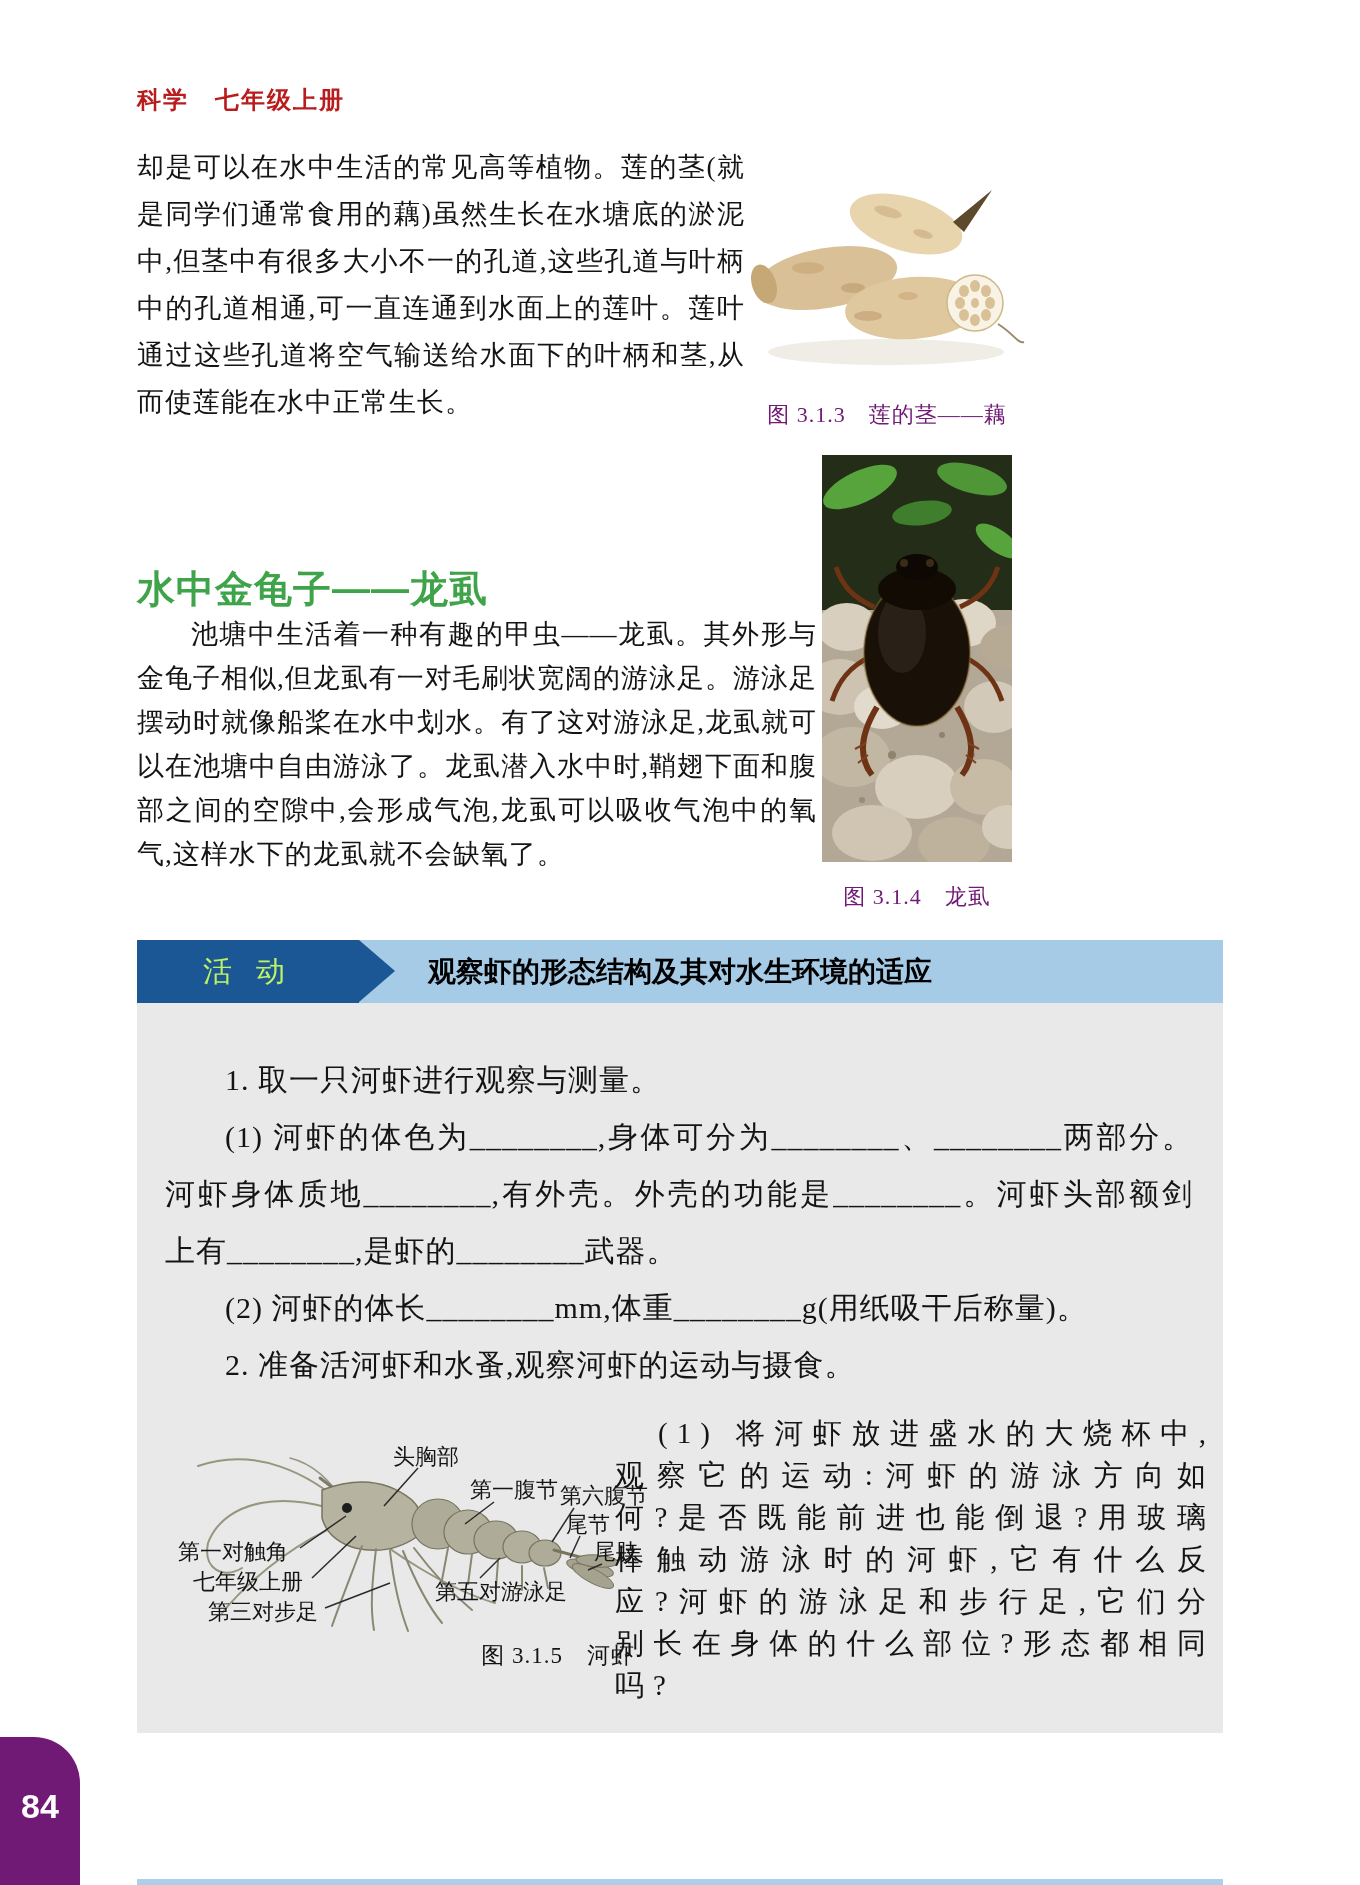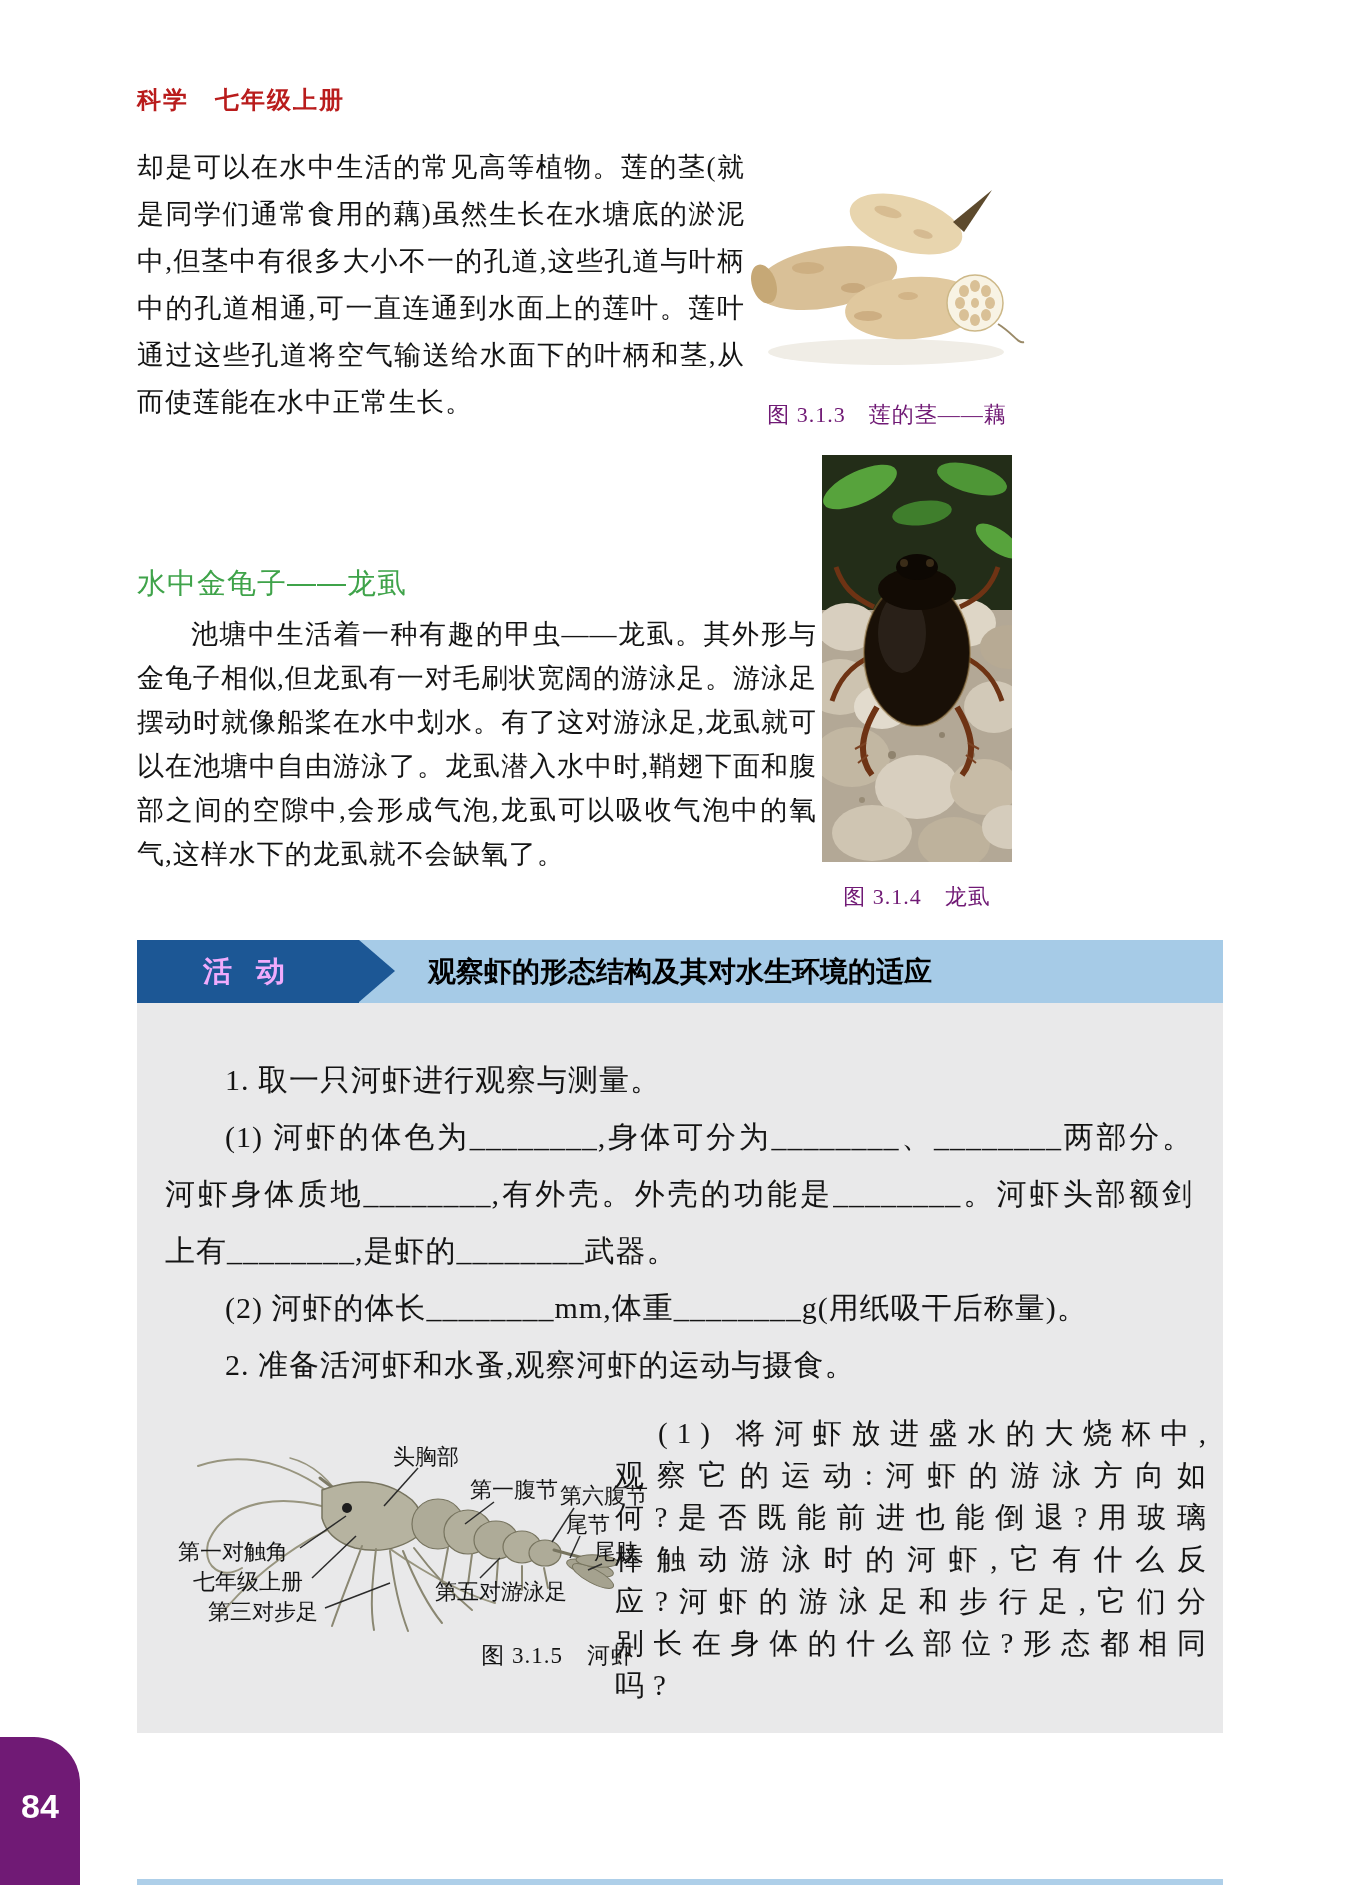--- a/index.html
+++ b/index.html
@@ -12,35 +12,35 @@
   .para1{position:absolute;left:137px;top:144px;width:608px;margin:0;
         font-size:27px;line-height:47px;text-align:justify;letter-spacing:1px;}
 
   figure{margin:0;padding:0;}
   .fig-lotus{position:absolute;left:748px;top:156px;width:278px;}
   .fig-beetle{position:absolute;left:822px;top:455px;width:190px;}
   .figcap{font-size:22px;text-align:center;margin-top:8px;color:#701a75;letter-spacing:1px;}
   .fig-beetle .figcap{margin-top:16px;}
 
   .section-heading{position:absolute;left:137px;top:564px;margin:0;
-        font-family:"Liberation Sans","DejaVu Sans",sans-serif;font-weight:normal;
-        font-size:29px;color:#3fa34a;letter-spacing:1px;}
+        font-family:"Liberation Sans","DejaVu Sans",sans-serif;font-weight:bold;
+        font-size:38px;color:#3fa34a;letter-spacing:1px;}
 
   .para2{position:absolute;left:137px;top:612px;width:680px;margin:0;
         font-size:27px;line-height:44px;text-align:justify;text-indent:2em;letter-spacing:1px;}
 
   .activity{position:absolute;left:137px;top:940px;width:1086px;height:793px;background:#e9e9ea;}
   .activity-header{position:absolute;left:0;top:0;width:100%;height:63px;background:#a6cbe7;}
   .activity-tag{position:absolute;left:0;top:0;width:222px;height:63px;background:#1c5795;
         display:flex;align-items:center;justify-content:center;}
   .activity-tag::after{content:"";position:absolute;left:222px;top:0;width:0;height:0;
         border-top:31.5px solid transparent;border-bottom:31.5px solid transparent;
         border-left:36px solid #1c5795;}
-  .activity-tag-label{color:#f0abfc;font-family:"Liberation Sans","DejaVu Sans",sans-serif;
-        font-weight:bold;font-size:29px;letter-spacing:8px;}
+  .activity-tag-label{color:#bef264;font-family:"Liberation Sans","DejaVu Sans",sans-serif;
+        font-weight:normal;font-size:29px;letter-spacing:8px;}
   .activity-title{position:absolute;left:0;top:0;width:100%;height:63px;display:flex;
         align-items:center;justify-content:center;font-family:"Liberation Sans","DejaVu Sans",sans-serif;
         font-weight:bold;font-size:28px;color:#000;border-radius:28px;}
   .activity-body{position:absolute;left:0;top:63px;right:0;bottom:0;
         padding:48px 30px 0 28px;font-size:30px;line-height:57px;letter-spacing:1px;}
   .act-line{margin:0;}
   .indent{text-indent:2em;}
   .stretch{text-align:justify;text-align-last:justify;}
 
   .shrimp-figure{position:absolute;left:13px;top:478px;width:485px;height:300px;}

